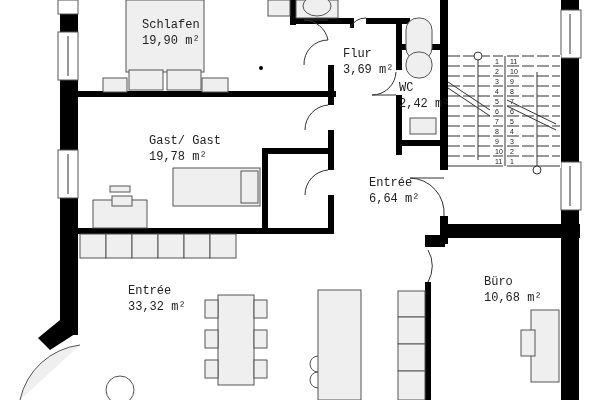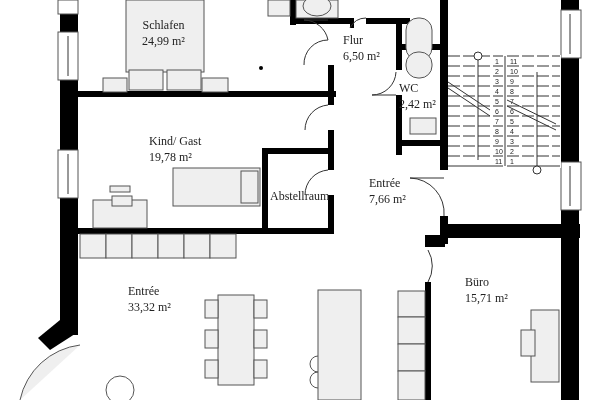--- a/index.html
+++ b/index.html
@@ -1,18 +1,18 @@
 <!DOCTYPE html>
 <html><head>
 <meta charset="utf-8">
 <style>
   html, body { margin:0; padding:0; background:#ffffff; }
   body { width:600px; height:400px; overflow:hidden; position:relative; font-family:"Liberation Sans", sans-serif; }
   #plan { position:absolute; left:0; top:0; width:600px; height:400px; }
-  .room-label { position:absolute; font-family:Liberation Serif, serif; font-size:12px; color:#222; line-height:16px; white-space:nowrap; }
+  .room-label { position:absolute; font-family:Liberation Mono, monospace; font-size:12px; color:#222; line-height:16px; white-space:nowrap; }
   .room-label span { display:block; }
 </style>
 </head>
 <body>
 
 <svg id="plan" viewBox="0 0 600 400" xmlns="http://www.w3.org/2000/svg">
 
   <g fill="#000">
 
     <rect x="60" y="0" width="18" height="335"></rect>
@@ -192,41 +192,40 @@
         <line x1="507" y1="100" x2="556" y2="124"></line>
         <line x1="507" y1="106" x2="556" y2="130"></line>
         <circle cx="478" cy="56" r="4" fill="#fff"></circle>
         <circle cx="537" cy="170" r="4" fill="#fff"></circle>
       </g>
   </g>
 </svg>
 
 <div class="room-label" style="left:142px;top:17px;text-align:center;">
   <span>Schlafen</span>
-  <span>24,99 m²</span>
-</div>
-<div class="room-label" style="left:343px;top:32px;">
+  <span>19,90 m²</span>
+</div>
+<div class="room-label" style="left:343px;top:46px;">
   <span>Flur</span>
-  <span>6,50 m²</span>
+  <span>3,69 m²</span>
 </div>
 <div class="room-label" style="left:399px;top:80px;">
   <span>WC</span>
   <span>2,42 m²</span>
 </div>
 <div class="room-label" style="left:149px;top:133px;">
-  <span>Kind/ Gast</span>
+  <span>Gast/ Gast</span>
   <span>19,78 m²</span>
 </div>
 <div class="room-label" style="left:270px;top:188px;">
-  <span>Abstellraum</span>
 </div>
 <div class="room-label" style="left:369px;top:175px;">
   <span>Entrée</span>
-  <span>7,66 m²</span>
+  <span>6,64 m²</span>
 </div>
 <div class="room-label" style="left:128px;top:283px;">
   <span>Entrée</span>
   <span>33,32 m²</span>
 </div>
-<div class="room-label" style="left:465px;top:274px;">
+<div class="room-label" style="left:484px;top:274px;">
   <span>Büro</span>
-  <span>15,71 m²</span>
+  <span>10,68 m²</span>
 </div>
 
 </body></html>

